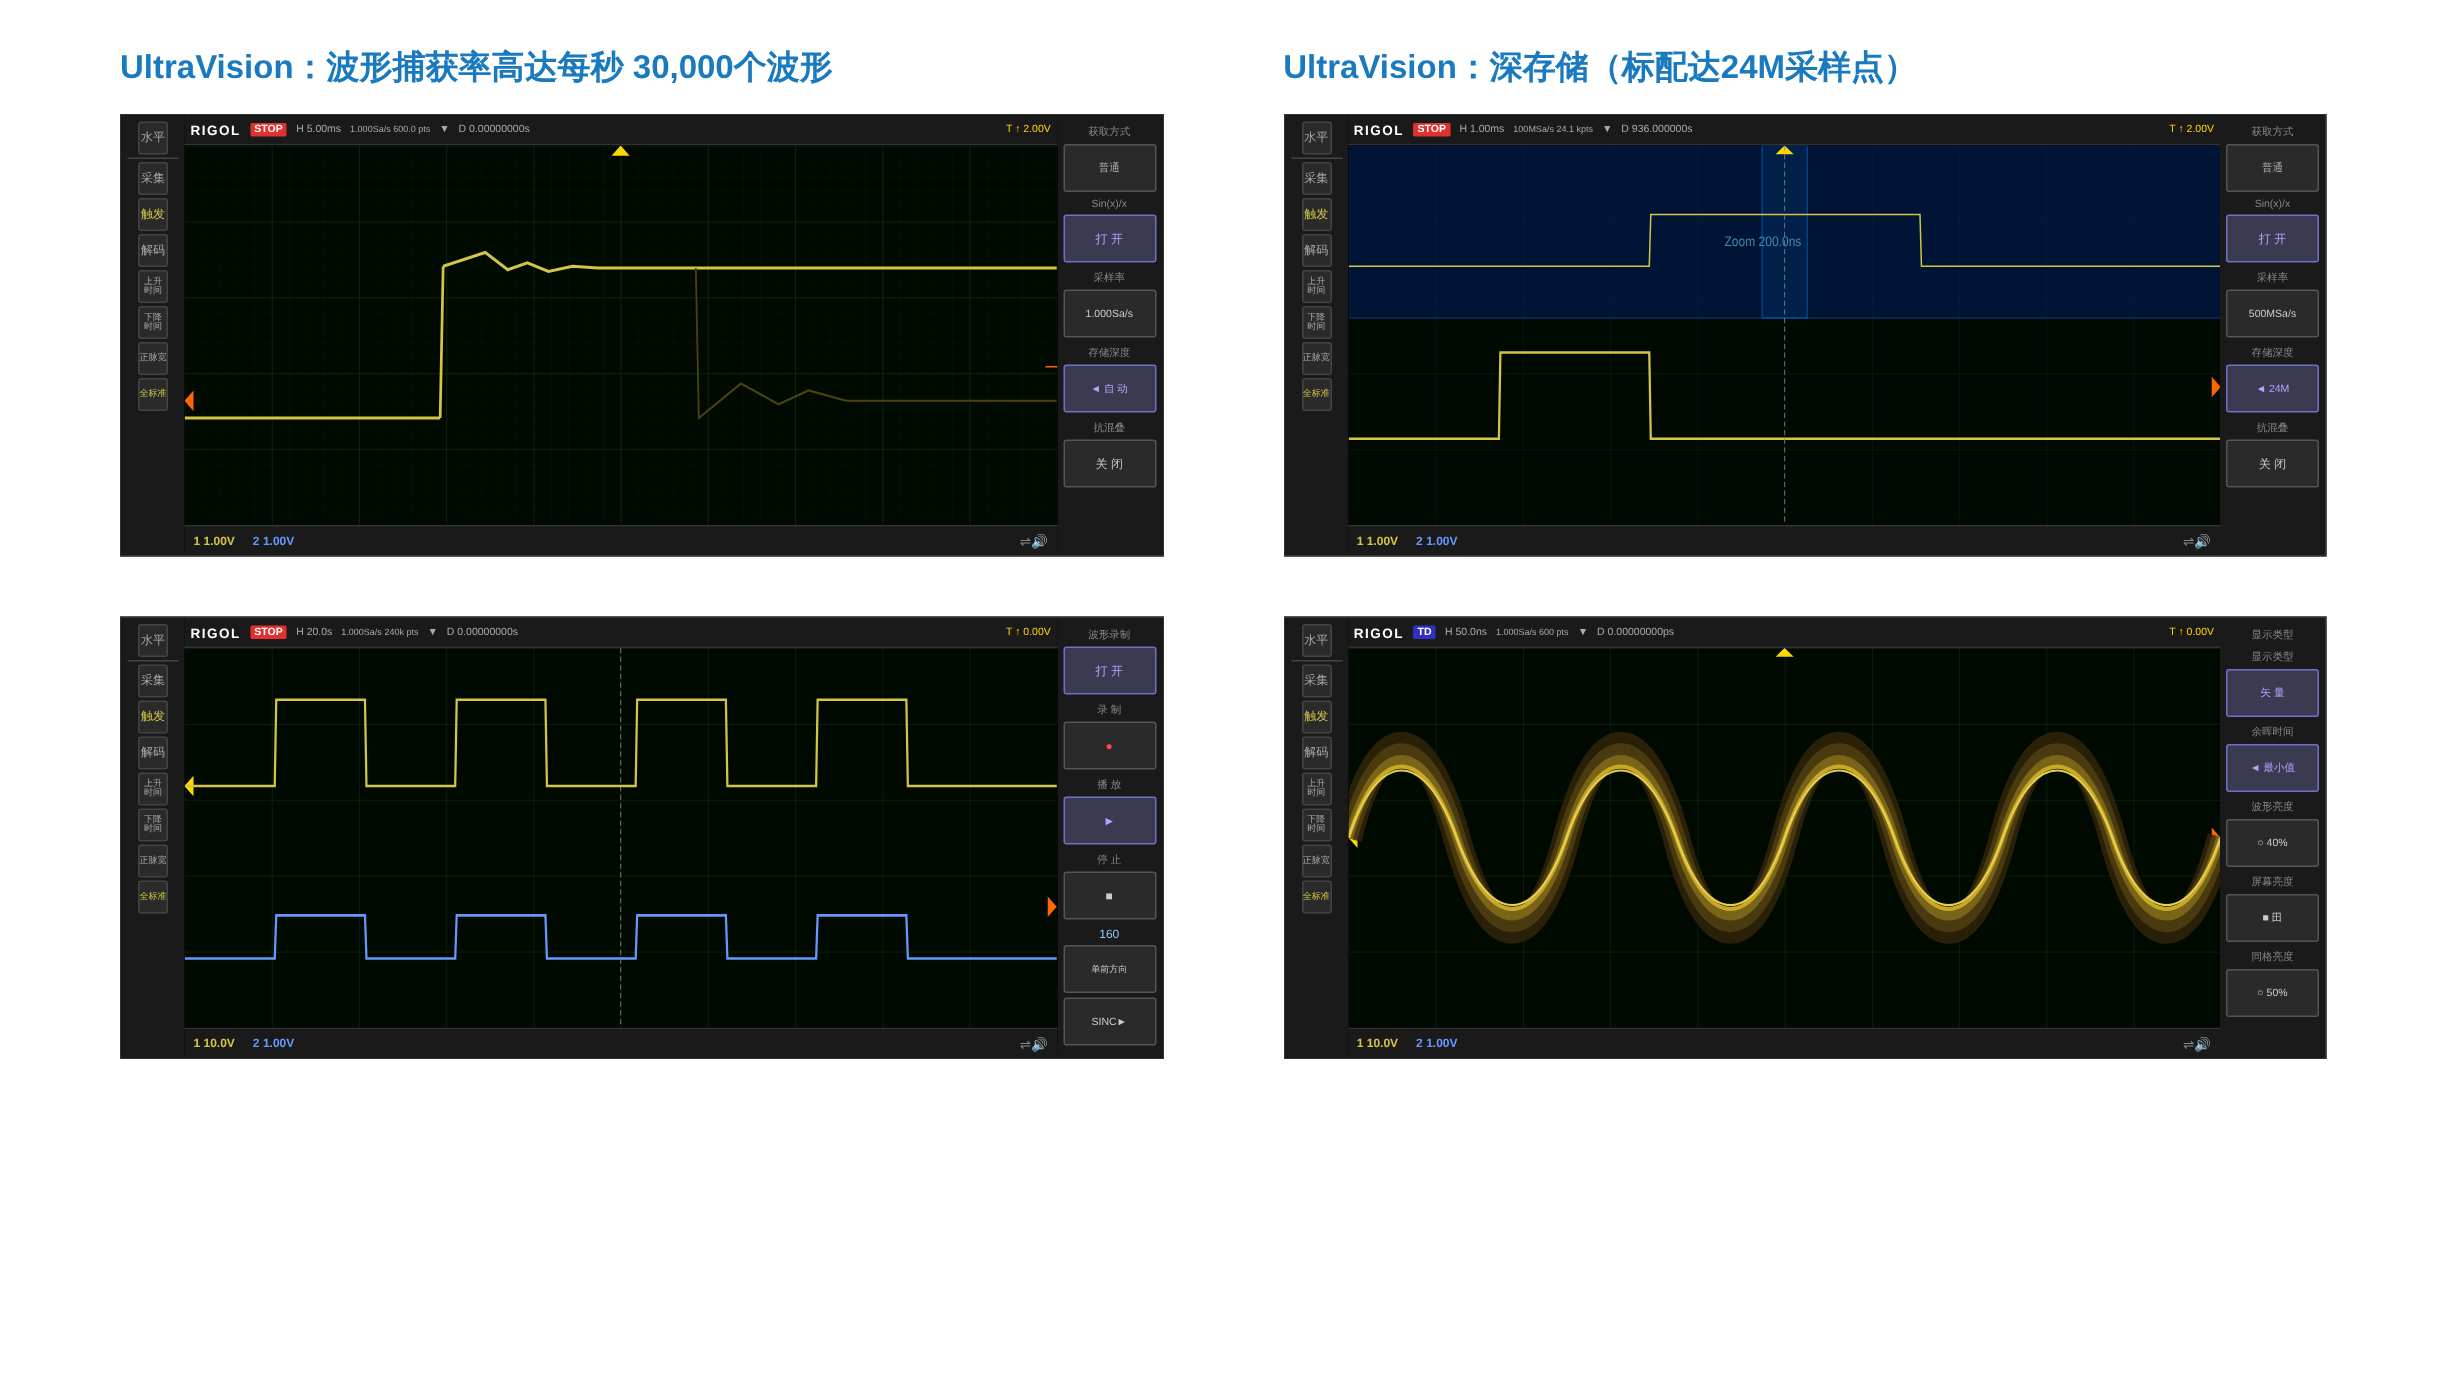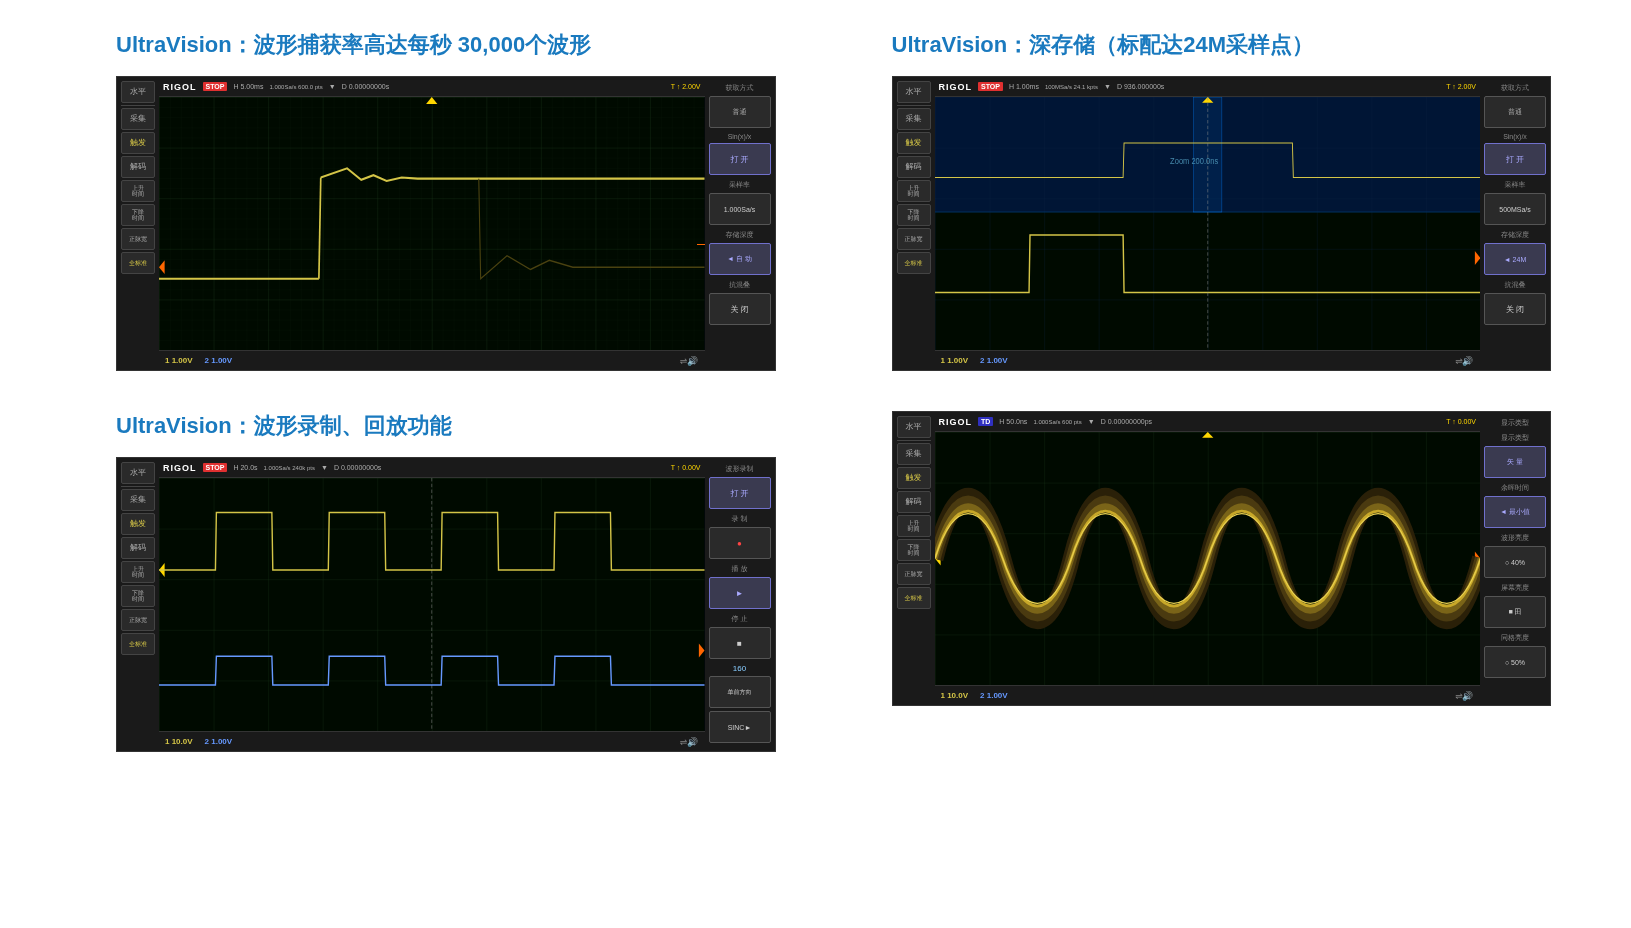--- a/index.html
+++ b/index.html
@@ -14,21 +14,20 @@
     .grid {
       display: grid;
       grid-template-columns: 1fr 1fr;
       gap: 40px 80px;
     }
 
     .panel {
       display: flex;
       flex-direction: column;
       gap: 10px;
-      margin-left: 36px;
     }
 
     .panel-title {
       font-size: 22px;
       color: #1a7abf;
       font-weight: bold;
       margin-bottom: 6px;
     }
 
     .scope-frame {
@@ -48,21 +47,21 @@
       background: #1a1a1a;
       display: flex;
       flex-direction: column;
       align-items: center;
       padding: 4px 2px;
       gap: 2px;
       flex-shrink: 0;
     }
 
     .scope-btn {
-      width: 34px;
+      width: 20px;
       height: 22px;
       background: #2a2a2a;
       border: 1px solid #444;
       border-radius: 2px;
       display: flex;
       align-items: center;
       justify-content: center;
       font-size: 7px;
       color: #ccc;
       text-align: center;
@@ -396,21 +395,20 @@
         <div class="menu-btn" style="font-size:7px;">500MSa/s</div>
         <div class="menu-section-title">存储深度</div>
         <div class="menu-btn menu-btn-active" style="font-size:7px;">◄  24M</div>
         <div class="menu-section-title">抗混叠</div>
         <div class="menu-btn">关 闭</div>
       </div>
     </div>
   </div>
 
   <div class="panel">
-    <div class="panel-title">UltraVision：波形录制、回放功能</div>
     <div class="scope-frame">
       <div class="scope-sidebar-left">
         <div class="scope-btn" style="color:#aaa;font-size:8px;">水平</div>
         <div style="width:34px;height:1px;background:#444;"></div>
         <div class="scope-btn" style="color:#aaa;font-size:8px;">采集</div>
         <div class="scope-btn" style="color:#d4c547;font-size:8px;">触发</div>
         <div class="scope-btn" style="color:#aaa;font-size:8px;">解码</div>
         <div class="scope-btn" style="color:#aaa;font-size:6px;line-height:1;">上升<br>时间</div>
         <div class="scope-btn" style="color:#aaa;font-size:6px;line-height:1;">下降<br>时间</div>
         <div class="scope-btn" style="color:#aaa;font-size:6px;line-height:1;">正脉宽</div>

